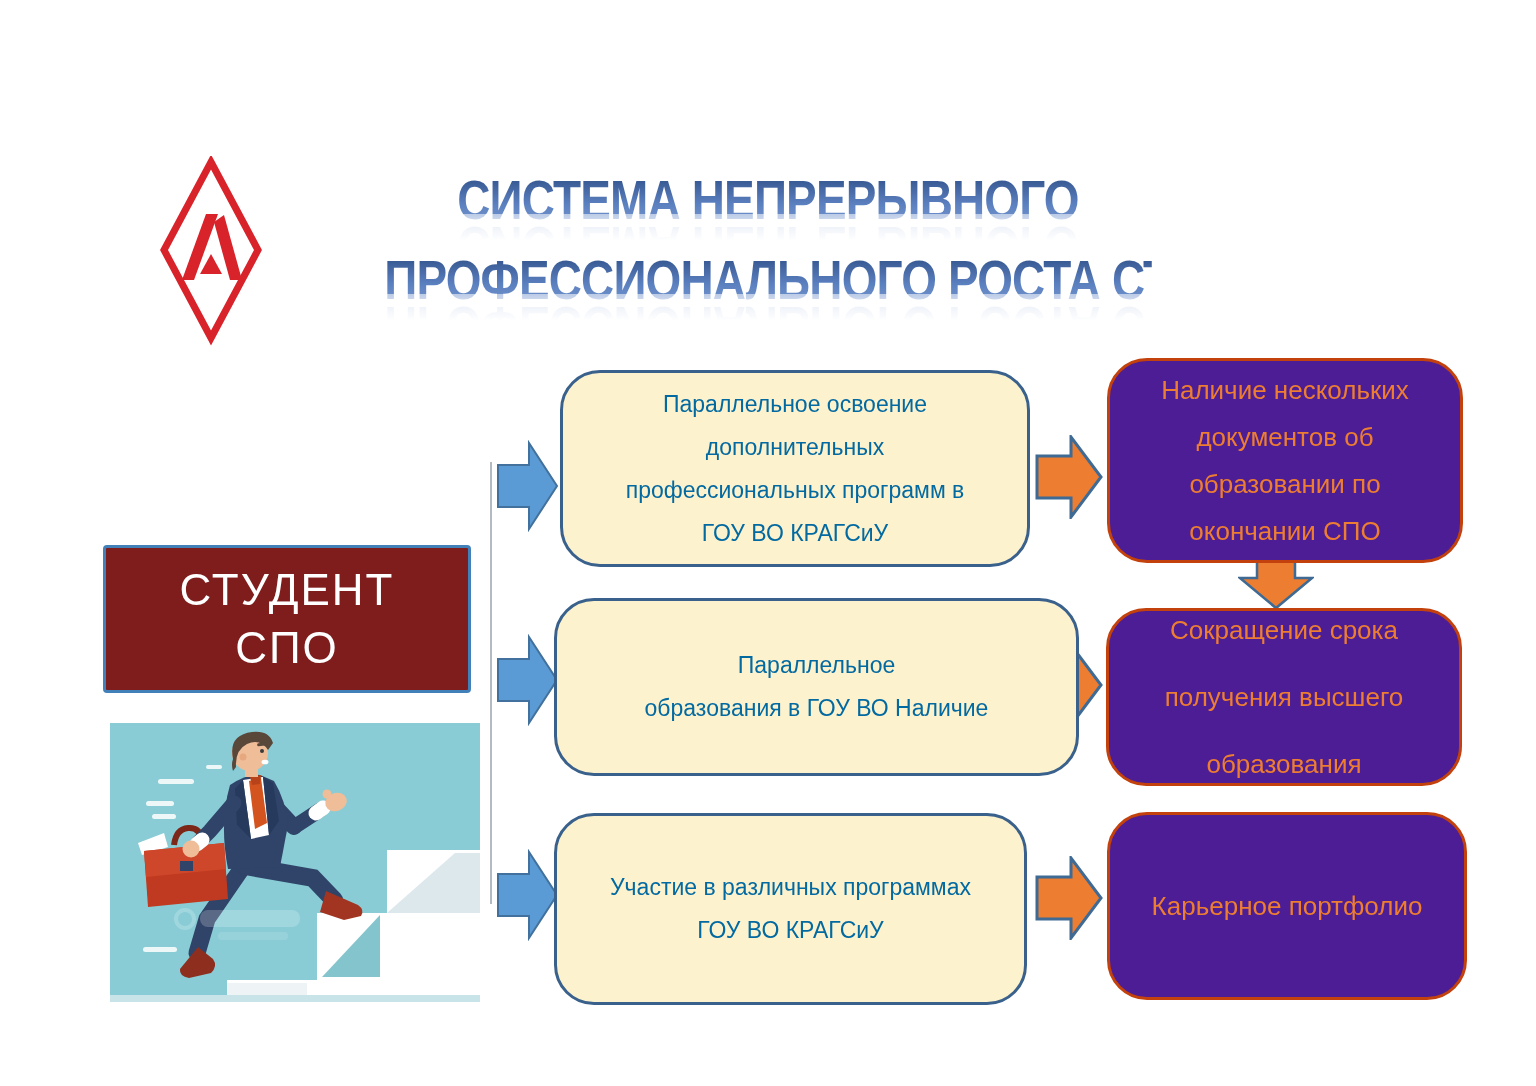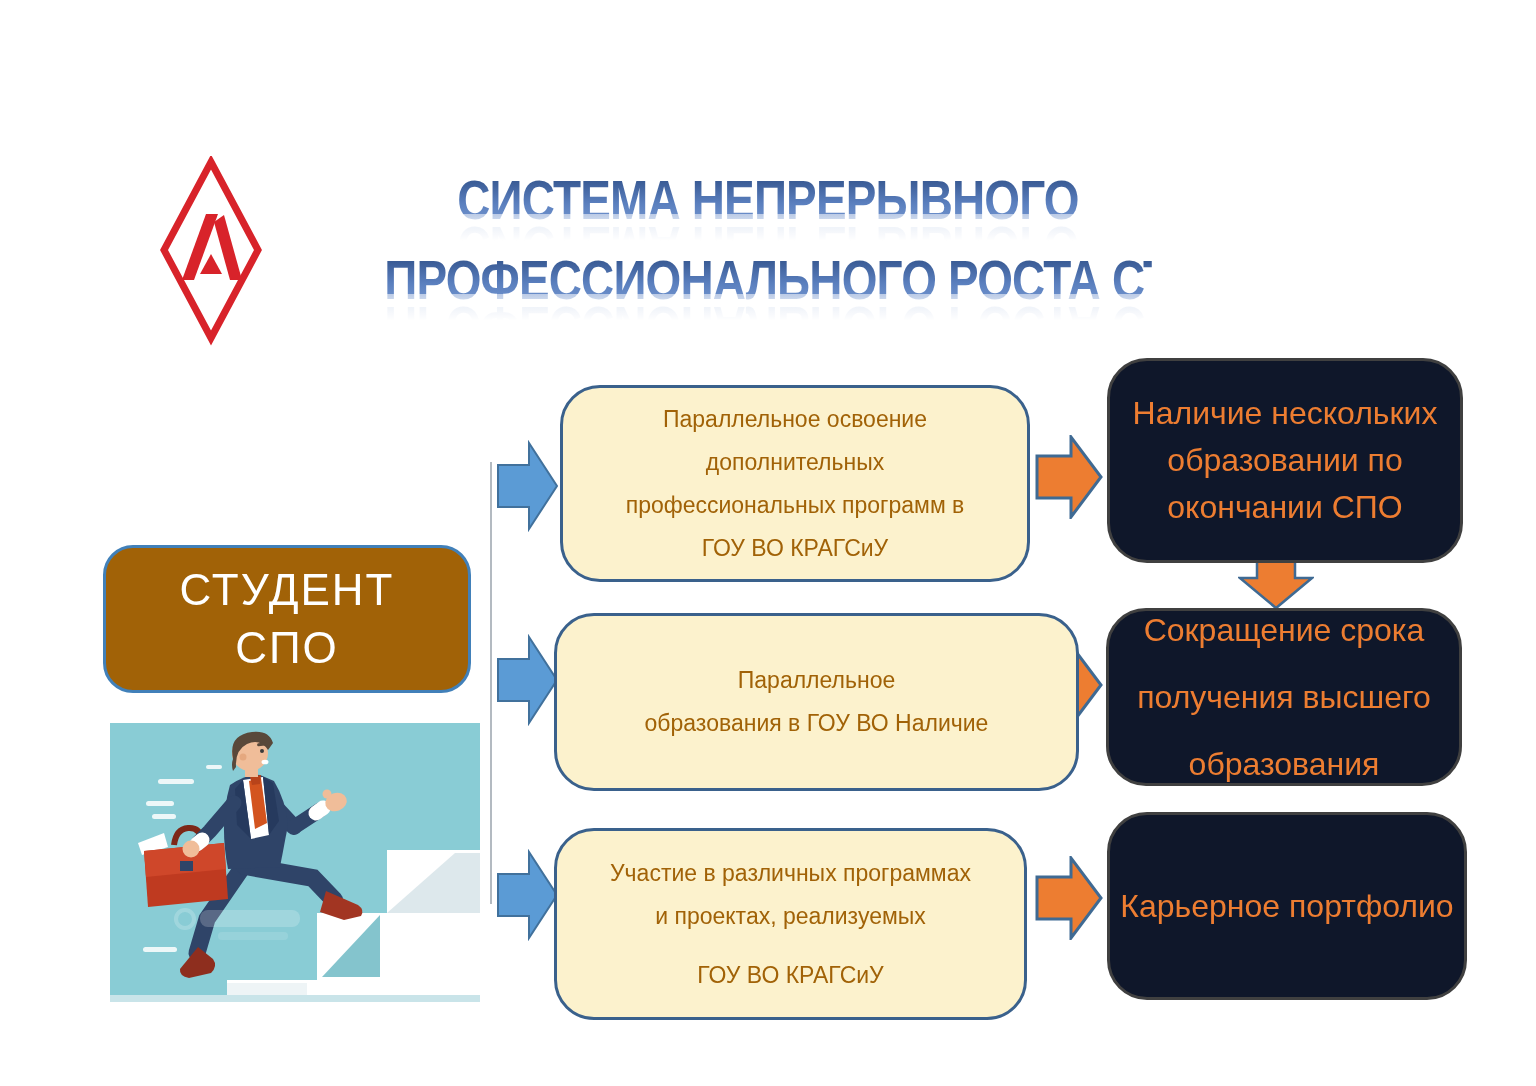--- a/index.html
+++ b/index.html
@@ -16,26 +16,26 @@
            -webkit-background-clip:text;background-clip:text;color:transparent;}
   }
   .refl{position:relative;height:34px;overflow:hidden;margin-top:-18px;}
   .refl .tline{transform:scaleX(.82) scaleY(-1);opacity:.45;}
   .refl .fade{position:absolute;inset:0;background:linear-gradient(to bottom,rgba(255,255,255,.55) 0%,#ffffff 78%);}
   .title .second{margin-top:0px;}
 
   
   .box{position:absolute;box-sizing:border-box;display:flex;flex-direction:column;
        justify-content:center;align-items:center;text-align:center;}
-  .step{background:#fcf2cd;border:3px solid #3a618c;border-radius:40px;color:#a16207;font-size:23px;margin-top:15px;}
+  .step{background:#fcf2cd;border:3px solid #3a618c;border-radius:40px;color:#0369a1;font-size:23px;}
   .step .line{line-height:43px;}
-  .outcome{background:#0f172a;border:3px solid #404040;border-radius:40px;color:#ed7d31;font-size:32px;}
+  .outcome{background:#4c1d95;border:3px solid #c2410c;border-radius:40px;color:#ed7d31;font-size:26px;}
   .outcome .line{line-height:47px;}
   .gap-before .line:nth-child(3){margin-top:16px;}
-  .student{background:#a16207;border:3px solid #4180b9;border-radius:30px;color:#ffffff;
+  .student{background:#7f1d1d;border:3px solid #4180b9;border-radius:4px;color:#ffffff;
            font-size:44px;letter-spacing:2px;}
   .student .line{line-height:58px;}
 
   .connector{position:absolute;left:490px;top:462px;width:2px;height:442px;background:#b3bac1;}
 
   .arrow-svg{display:block;}
 </style>
 </head>
 <body>
 
@@ -161,26 +161,26 @@
       <div class="line">дополнительных</div>
       <div class="line">профессиональных программ в</div>
       <div class="line">ГОУ ВО КРАГСиУ</div>
     </div>
   <div class="box step" style="left:554px;top:598px;width:525px;height:178px;">
       <div class="line">Параллельное</div>
       <div class="line">образования в ГОУ ВО Наличие</div>
     </div>
   <div class="box step gap-before" style="left:554px;top:813px;width:473px;height:192px;">
       <div class="line">Участие в различных программах</div>
-      <div class="line">и проектах, реализуемых</div>
       <div class="line">ГОУ ВО КРАГСиУ</div>
     </div>
 
   <div class="box outcome" style="left:1107px;top:358px;width:356px;height:205px;">
       <div class="line">Наличие нескольких</div>
+      <div class="line">документов об</div>
       <div class="line">образовании по</div>
       <div class="line">окончании СПО</div>
     </div>
   <div class="box outcome" style="left:1106px;top:608px;width:356px;height:178px;gap:20px;">
       <div class="line">Сокращение срока</div>
       <div class="line">получения высшего</div>
       <div class="line">образования</div>
     </div>
   <div class="box outcome" style="left:1107px;top:812px;width:360px;height:188px;">
       <div class="line">Карьерное портфолио</div>

